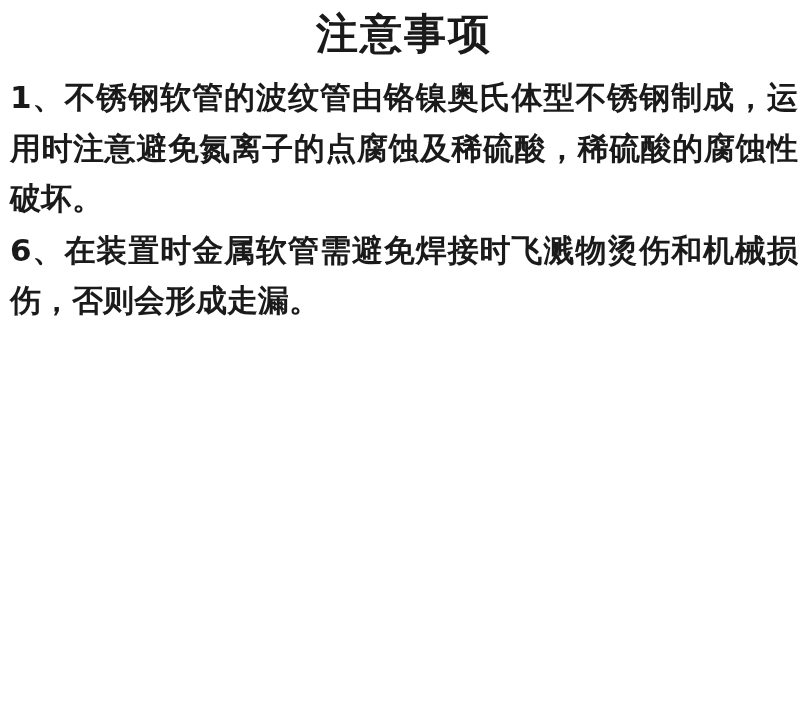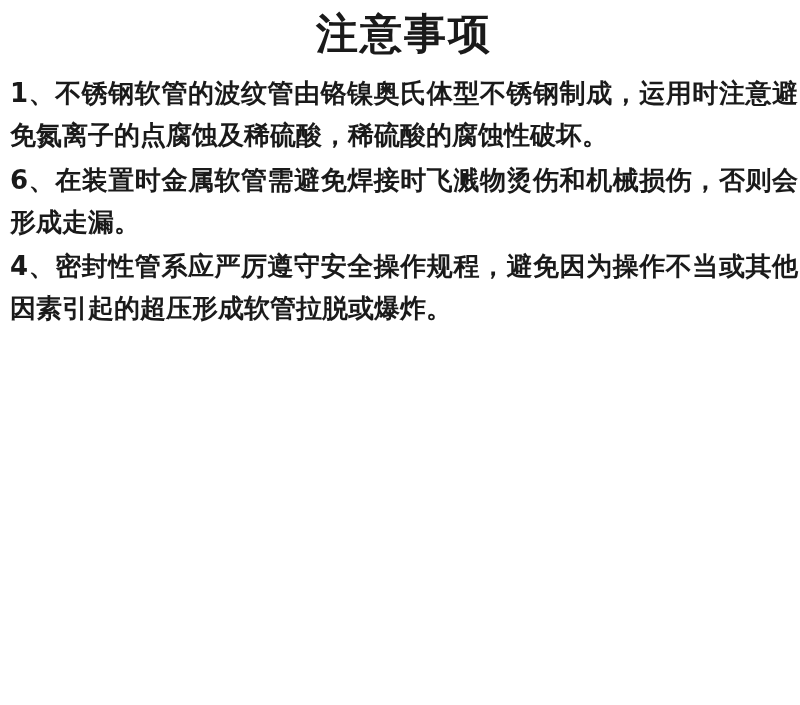--- a/index.html
+++ b/index.html
@@ -30,37 +30,36 @@
     line-height: 1.15;
     margin: 2px 0 14px 0;
     font-family: "DejaVu Sans", "Liberation Sans", sans-serif;
   }
   .notice-list {
     margin: 0;
     padding: 0;
     list-style: none;
   }
   .notice-item {
-    font-size: 26px;
+    font-size: 31px;
     font-weight: bold;
     line-height: 1.62;
     color: #1a1a1a;
     margin: 0 0 2px 0;
     text-align: justify;
     text-justify: inter-ideograph;
     letter-spacing: 0px;
     font-family: "DejaVu Sans", "Liberation Sans", sans-serif;
   }
 </style>
 </head>
 <body>
 
 <div class="page">
 
   <div class="doc-title">注意事项</div>
 
   <div class="notice-list">
     <p class="notice-item">1、不锈钢软管的波纹管由铬镍奥氏体型不锈钢制成，运用时注意避免氮离子的点腐蚀及稀硫酸，稀硫酸的腐蚀性破坏。</p>
     <p class="notice-item">6、在装置时金属软管需避免焊接时飞溅物烫伤和机械损伤，否则会形成走漏。</p>
-    <p class="notice-item">4、密封性管系应严厉遵守安全操作规程，避免因为操作不当或其他因素引起的超压形成软管拉脱或爆炸。</p>
   </div>
 
 </div>
 
 </body></html>

